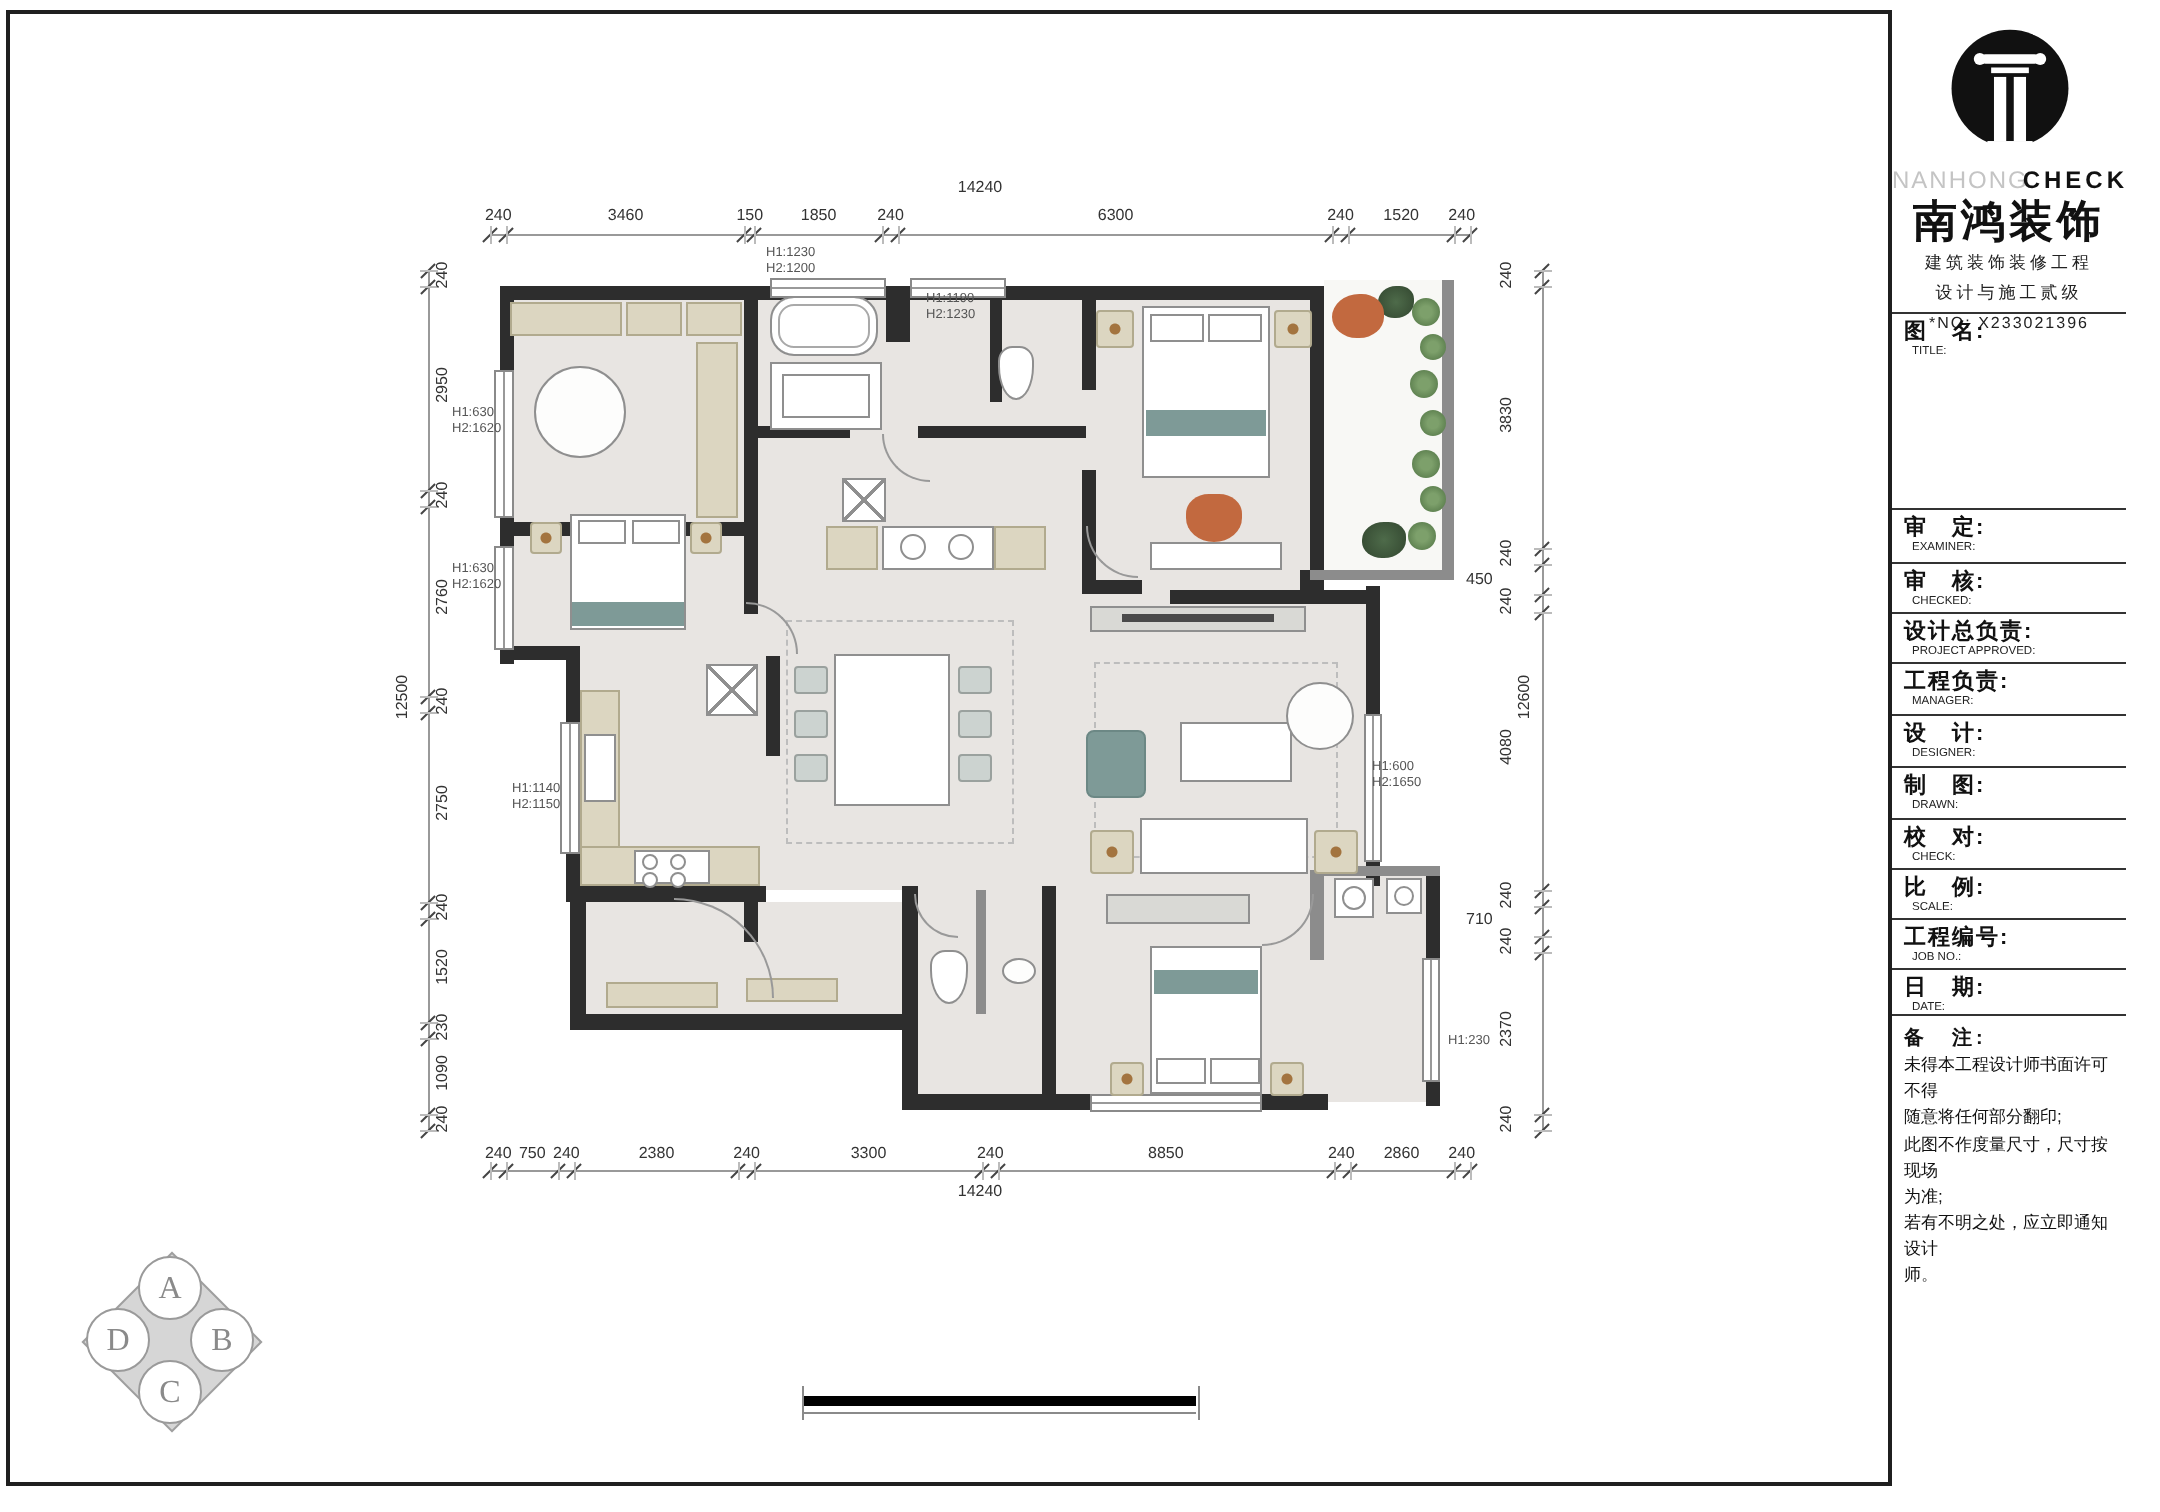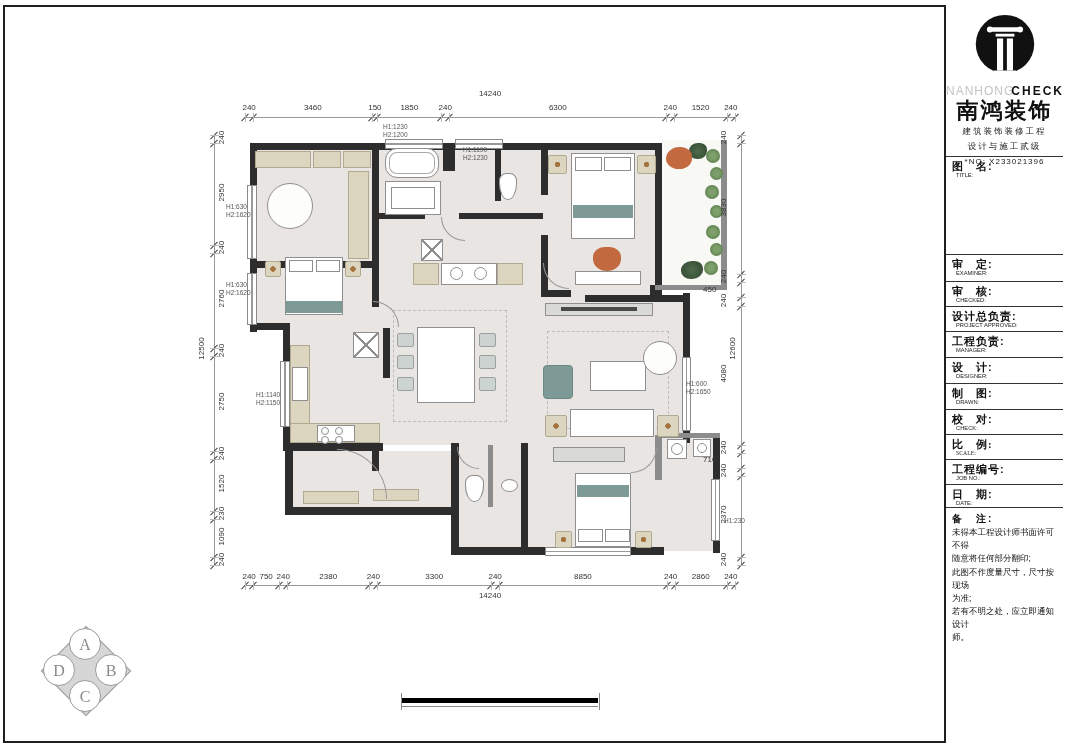--- a/index.html
+++ b/index.html
@@ -320,21 +320,21 @@
       <span style="position: absolute; box-sizing: border-box; left: 6px; top: 159.464px; width: 40px; text-align: center; transform: rotate(-90deg);">2760</span>
       <span style="position: absolute; box-sizing: border-box; left: 6px; top: 211.064px; width: 40px; text-align: center; transform: rotate(-90deg);">240</span>
       <span style="position: absolute; box-sizing: border-box; left: 6px; top: 262.492px; width: 40px; text-align: center; transform: rotate(-90deg);">2750</span>
       <span style="position: absolute; box-sizing: border-box; left: 6px; top: 313.92px; width: 40px; text-align: center; transform: rotate(-90deg);">240</span>
       <span style="position: absolute; box-sizing: border-box; left: 6px; top: 344.192px; width: 40px; text-align: center; transform: rotate(-90deg);">1520</span>
       <span style="position: absolute; box-sizing: border-box; left: 6px; top: 374.292px; width: 40px; text-align: center; transform: rotate(-90deg);">230</span>
       <span style="position: absolute; box-sizing: border-box; left: 6px; top: 396.996px; width: 40px; text-align: center; transform: rotate(-90deg);">1090</span>
       <span style="position: absolute; box-sizing: border-box; left: 6px; top: 419.872px; width: 40px; text-align: center; transform: rotate(-90deg);">240</span>
       <span style="position: absolute; box-sizing: border-box; left: -24px; top: 209px; width: 60px; text-align: center; transform: rotate(-90deg);">12500</span>
     </div>
-  <div id="dim-right" class="dim" style="left:707px;top:135px;width:40px;height:430px;">
+  <div id="dim-right" class="dim" style="left:737px;top:135px;width:40px;height:430px;">
       <div style="position: absolute; box-sizing: border-box; left: 34px; top: 0px; width: 1px; height: 430px; background: rgb(153, 153, 153);"></div>
       <div style="position: absolute; box-sizing: border-box; left: 29px; top: 0px; width: 10px; height: 1px; background: rgb(68, 68, 68); transform: rotate(-45deg);"></div>
       <div style="position: absolute; box-sizing: border-box; left: 30px; top: 0px; width: 9px; height: 1px; background: rgb(187, 187, 187);"></div>
       <div style="position: absolute; box-sizing: border-box; left: 29px; top: 8.19048px; width: 10px; height: 1px; background: rgb(68, 68, 68); transform: rotate(-45deg);"></div>
       <div style="position: absolute; box-sizing: border-box; left: 30px; top: 8.19048px; width: 9px; height: 1px; background: rgb(187, 187, 187);"></div>
       <div style="position: absolute; box-sizing: border-box; left: 29px; top: 138.897px; width: 10px; height: 1px; background: rgb(68, 68, 68); transform: rotate(-45deg);"></div>
       <div style="position: absolute; box-sizing: border-box; left: 30px; top: 138.897px; width: 9px; height: 1px; background: rgb(187, 187, 187);"></div>
       <div style="position: absolute; box-sizing: border-box; left: 29px; top: 147.087px; width: 10px; height: 1px; background: rgb(68, 68, 68); transform: rotate(-45deg);"></div>
       <div style="position: absolute; box-sizing: border-box; left: 30px; top: 147.087px; width: 9px; height: 1px; background: rgb(187, 187, 187);"></div>
       <div style="position: absolute; box-sizing: border-box; left: 29px; top: 162.444px; width: 10px; height: 1px; background: rgb(68, 68, 68); transform: rotate(-45deg);"></div>
@@ -444,21 +444,21 @@
           <div class="fen">DESIGNER:</div>
         </div>
         <div class="frow" style="height: 26px;">
           <div class="fzh">制　图:</div>
           <div class="fen">DRAWN:</div>
         </div>
         <div class="frow" style="height: 25px;">
           <div class="fzh">校　对:</div>
           <div class="fen">CHECK:</div>
         </div>
-        <div class="frow" style="height: 25px; font-family: Liberation Serif, serif;">
+        <div class="frow" style="height: 25px;">
           <div class="fzh">比　例:</div>
           <div class="fen">SCALE:</div>
         </div>
         <div class="frow" style="height: 25px;">
           <div class="fzh">工程编号:</div>
           <div class="fen">JOB NO.:</div>
         </div>
         <div class="frow" style="height: 23px;">
           <div class="fzh">日　期:</div>
           <div class="fen">DATE:</div>

